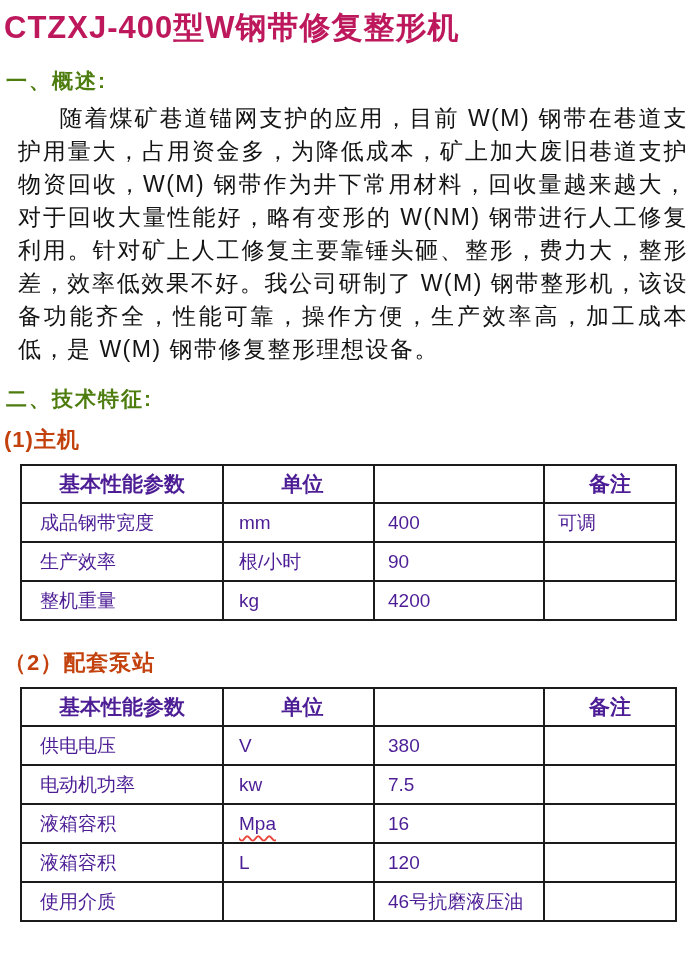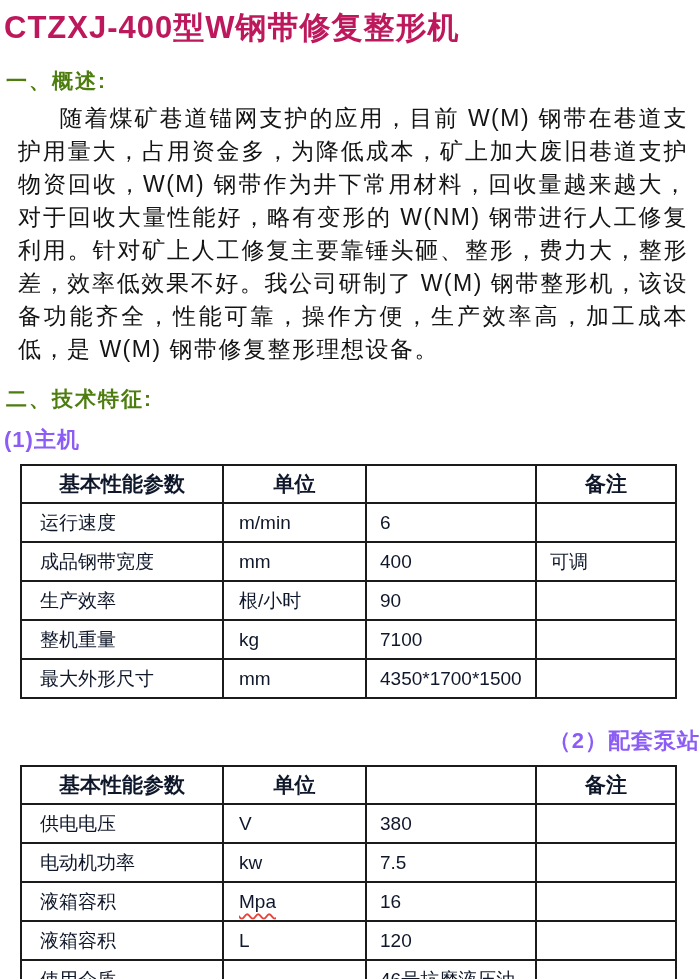--- a/index.html
+++ b/index.html
@@ -19,37 +19,37 @@
     color:#4d7c0f;line-height:26px;
   }
   .overview-para{
     margin:8px 12px 0 18px;
     font-size:23px;line-height:33px;letter-spacing:1.5px;
     color:#141414;text-align:justify;text-indent:1.8em;
   }
   .sub-heading{
     margin:14px 0 0 4px;
     font-size:22px;font-weight:bold;letter-spacing:1px;
-    color:#8b5cf6;line-height:28px;
+    color:#c2410c;line-height:28px;
   }
-  .sub-heading.second{margin-top:28px;text-align:right;}
+  .sub-heading.second{margin-top:28px;}
   table.spec-table{
     margin:10px 0 0 20px;width:657px;table-layout:fixed;
     border-collapse:collapse;
   }
   .spec-table th,.spec-table td{
-    border:2px solid #1b1b1b;color:#0f172a;overflow:hidden;
+    border:2px solid #1b1b1b;color:#4c1d95;overflow:hidden;
     white-space:nowrap;vertical-align:middle;
   }
   .spec-table th{
     height:36px;font-size:21px;font-weight:bold;text-align:center;padding:0;
   }
   .spec-table td{height:35px;font-size:19px;font-weight:normal;text-align:left;}
   .spec-table th:nth-child(1),.spec-table td:nth-child(1){width:200px;}
-  .spec-table th:nth-child(2),.spec-table td:nth-child(2){width:141px;}
+  .spec-table th:nth-child(2),.spec-table td:nth-child(2){width:141px;padding-left:8px;}
   .spec-table th:nth-child(3),.spec-table td:nth-child(3){width:168px;}
   .spec-table td:nth-child(1){padding-left:18px;}
   .spec-table td:nth-child(2){padding-left:15px;}
   .spec-table td:nth-child(3){padding-left:13px;}
   .spec-table td:nth-child(4){padding-left:13px;}
   .squiggle{
     text-decoration-line:underline;
     text-decoration-style:wavy;
     text-decoration-color:#e8443a;
     text-decoration-thickness:2px;
@@ -73,47 +73,35 @@
     <thead>
       <tr>
         <th>基本性能参数</th>
         <th>单位</th>
         <th></th>
         <th>备注</th>
       </tr>
     </thead>
     <tbody>
       <tr>
-        <td>运行速度</td>
-        <td>m/min</td>
-        <td>6</td>
-        <td></td>
-      </tr>
-      <tr>
         <td>成品钢带宽度</td>
         <td>mm</td>
         <td>400</td>
         <td>可调</td>
       </tr>
       <tr>
         <td>生产效率</td>
         <td>根/小时</td>
         <td>90</td>
         <td></td>
       </tr>
       <tr>
         <td>整机重量</td>
         <td>kg</td>
-        <td>7100</td>
-        <td></td>
-      </tr>
-      <tr>
-        <td>最大外形尺寸</td>
-        <td>mm</td>
-        <td>4350*1700*1500</td>
+        <td>4200</td>
         <td></td>
       </tr>
     </tbody>
   </table>
 
 <h3 class="sub-heading second">（2）配套泵站</h3>
 
 <table class="spec-table">
     <thead>
       <tr>

